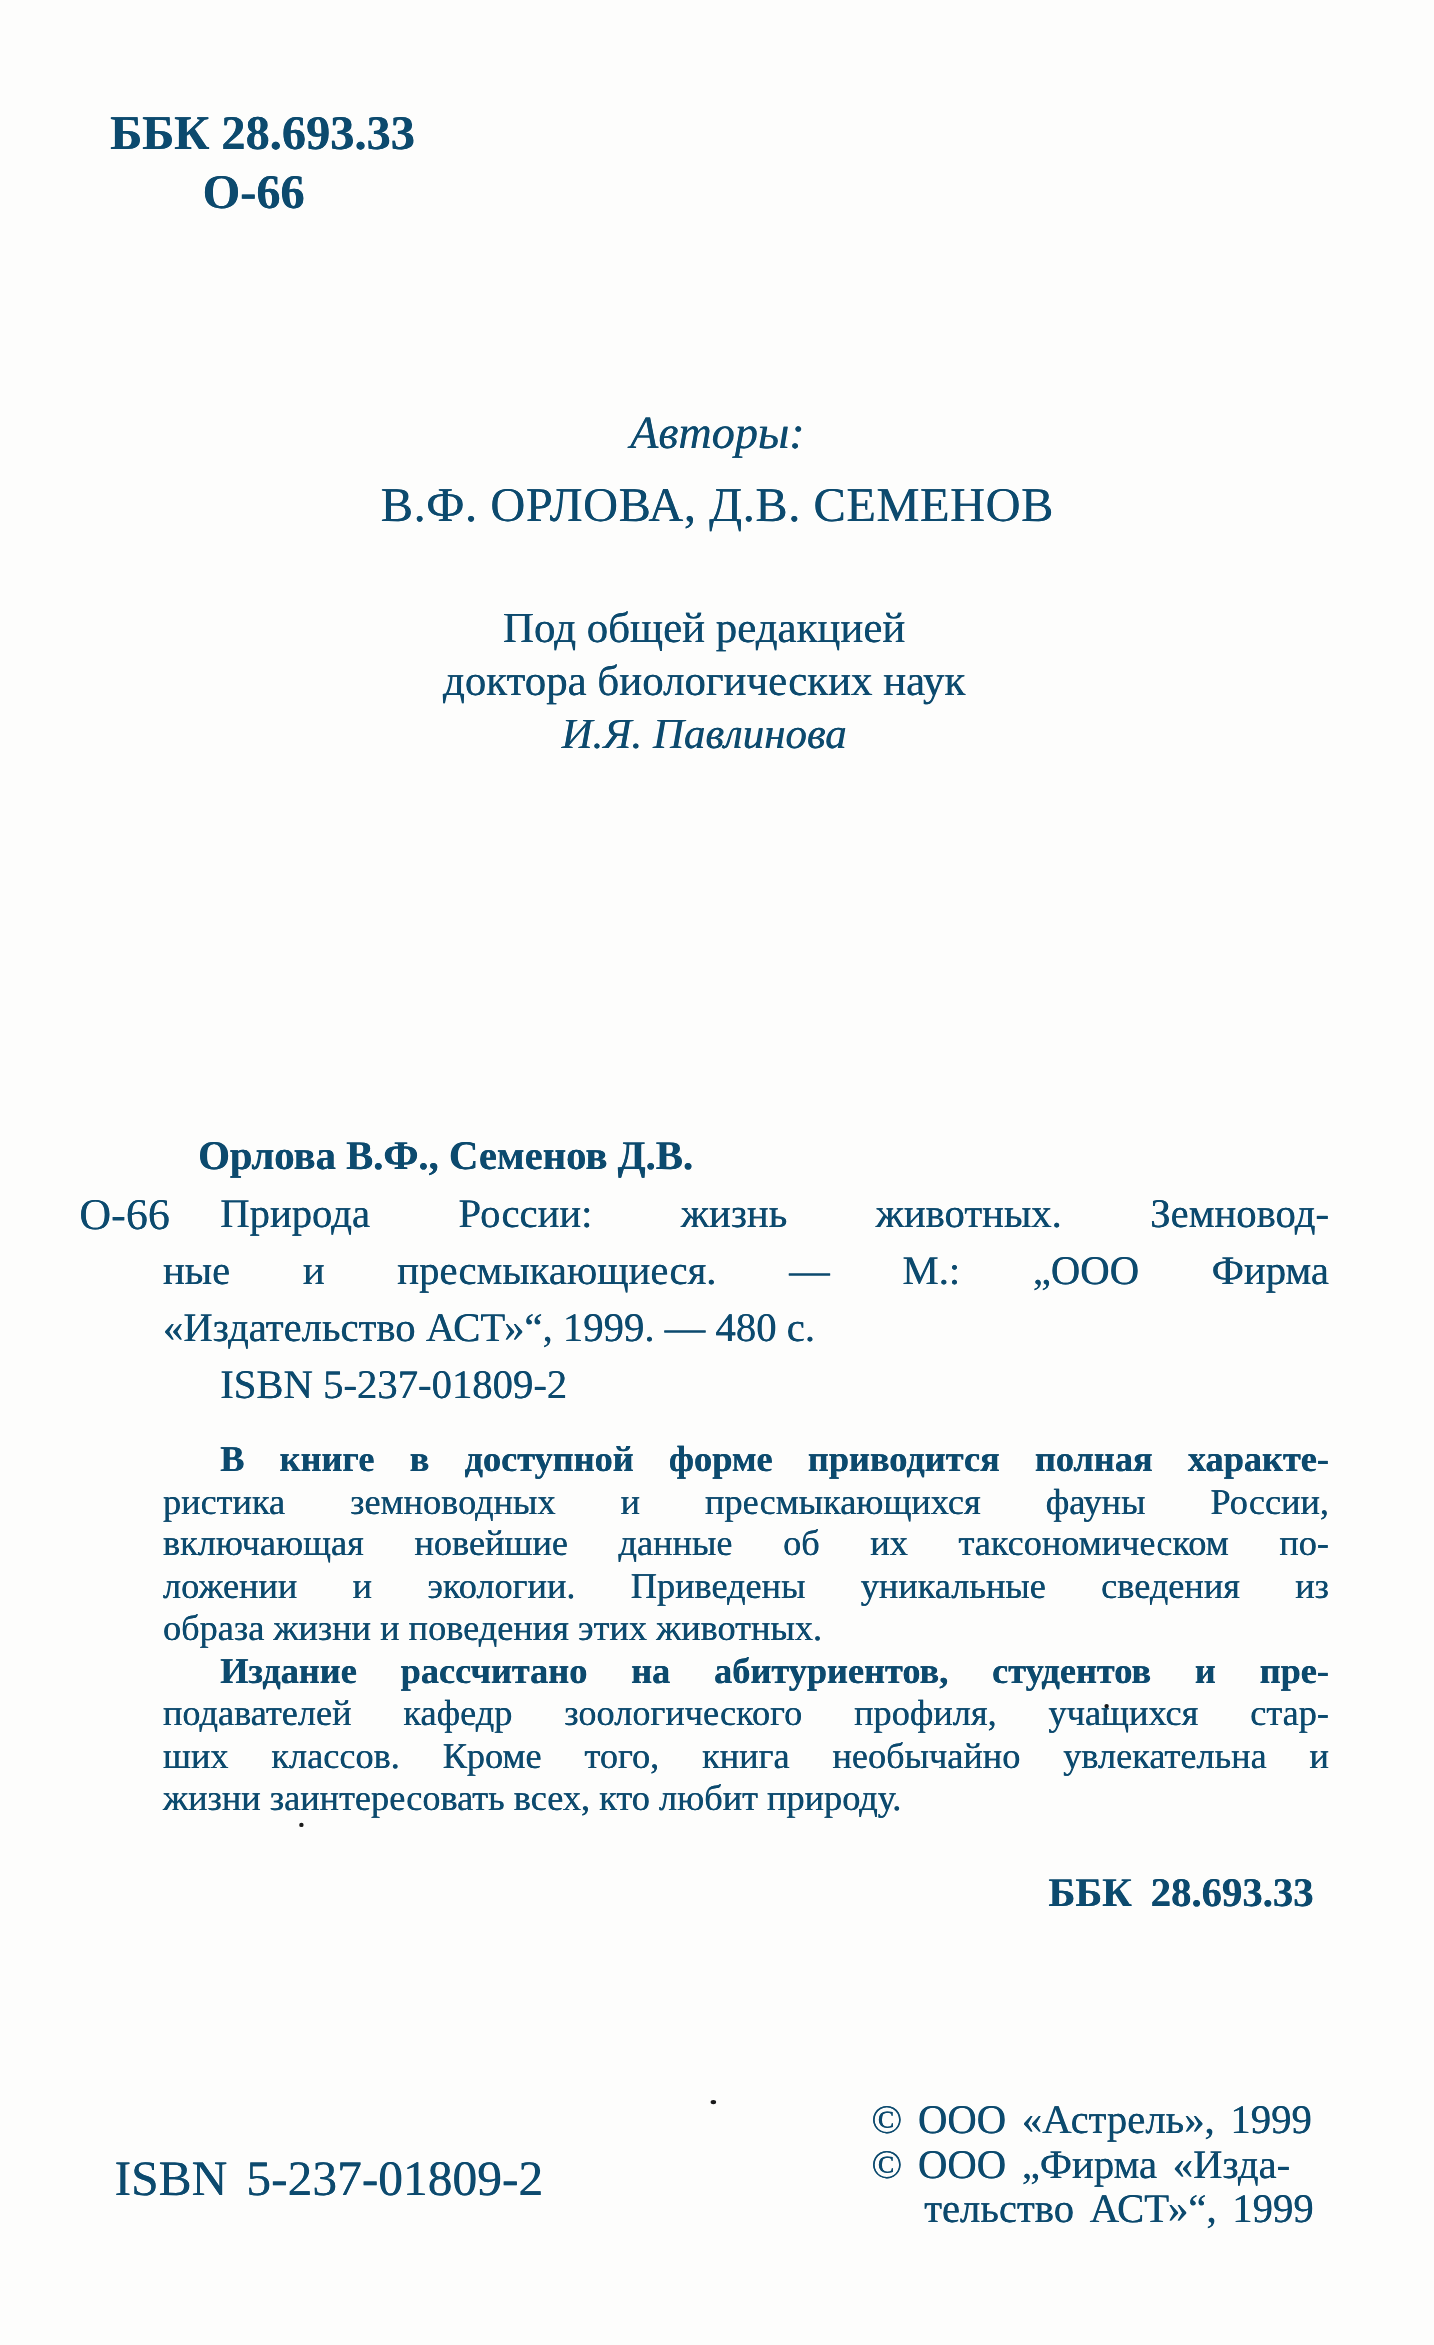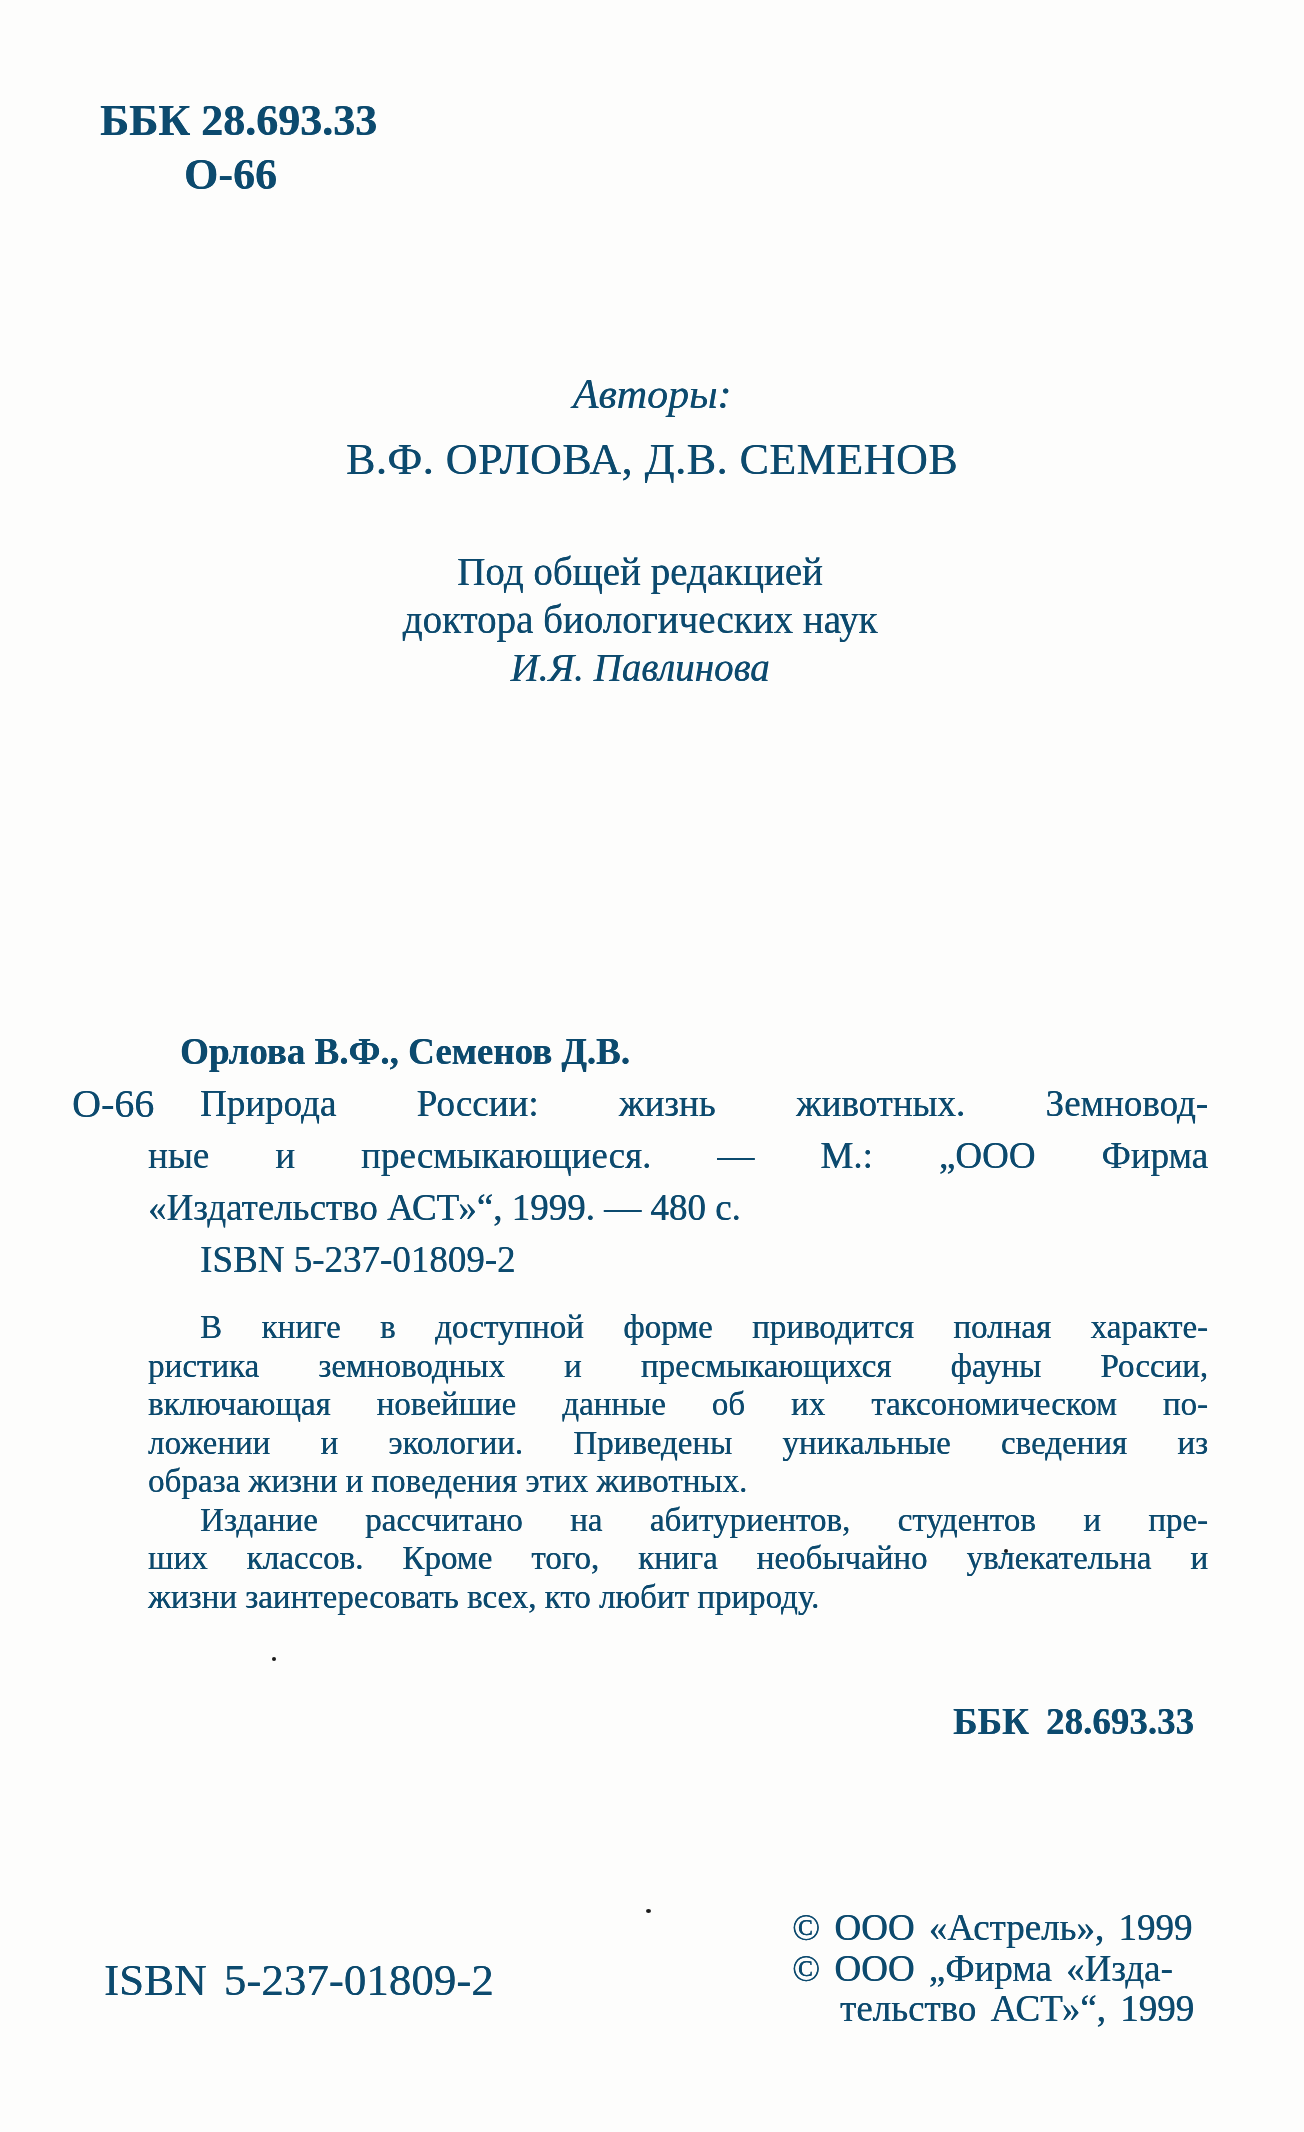--- a/index.html
+++ b/index.html
@@ -29,21 +29,21 @@
 
   
   .bib{left:148px;top:1026px;width:1060px;font-size:37px;line-height:52px;}
   .bib .head{font-weight:bold;margin-left:32px;}
   .bib .ind{text-indent:52px;}
   .jfull{text-align:justify;text-align-last:justify;}
   .bib-code{left:72px;top:1080px;font-size:40px;}
 
   
   .annotation{left:148px;top:1308px;width:1060px;font-size:33px;line-height:38.5px;}
-  .annotation .ind{text-indent:52px;}
+  .annotation .ind{text-indent:52px;font-weight:bold;}
 
   
   .bbk-bottom{right:110px;top:1700px;font-size:37px;font-weight:bold;word-spacing:8px;}
   .isbn-bottom{left:104px;top:1954px;font-size:45px;word-spacing:6px;}
   .copyright{left:792px;top:1908px;font-size:37px;line-height:40.5px;word-spacing:5px;}
   .copyright .cont{padding-left:48px;}
 
   
   .speck{position:absolute;background:#1a1a1a;border-radius:50%;}
   .speck.s1{left:272px;top:1657px;width:4px;height:4px;}
@@ -78,20 +78,21 @@
     <div class="ind">ISBN 5-237-01809-2</div>
   </div>
 
   <div class="abs annotation">
     <div class="ind jfull">В книге в доступной форме приводится полная характе-</div>
     <div class="jfull">ристика земноводных и пресмыкающихся фауны России,</div>
     <div class="jfull">включающая новейшие данные об их таксономическом по-</div>
     <div class="jfull">ложении и экологии. Приведены уникальные сведения из</div>
     <div>образа жизни и поведения этих животных.</div>
     <div class="ind jfull">Издание рассчитано на абитуриентов, студентов и пре-</div>
+    <div class="jfull">подавателей кафедр зоологического профиля, учащихся стар-</div>
     <div class="jfull">ших классов. Кроме того, книга необычайно увлекательна и</div>
     <div>жизни заинтересовать всех, кто любит природу.</div>
   </div>
 
   <div class="abs bbk-bottom">ББК 28.693.33</div>
   <div class="abs isbn-bottom">ISBN 5-237-01809-2</div>
 
   <div class="abs copyright">
     <div>© ООО «Астрель», 1999</div>
     <div>© ООО „Фирма «Изда-</div>

